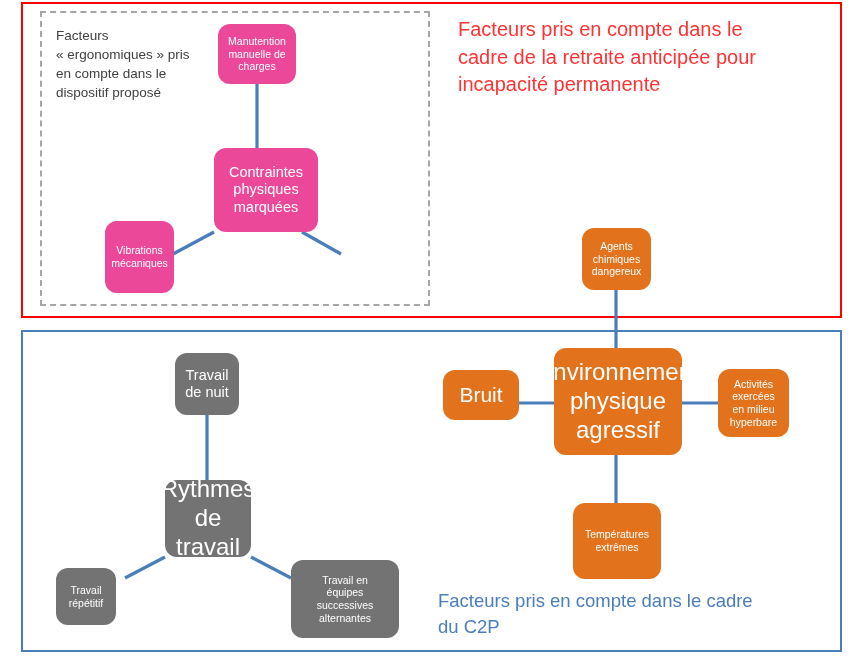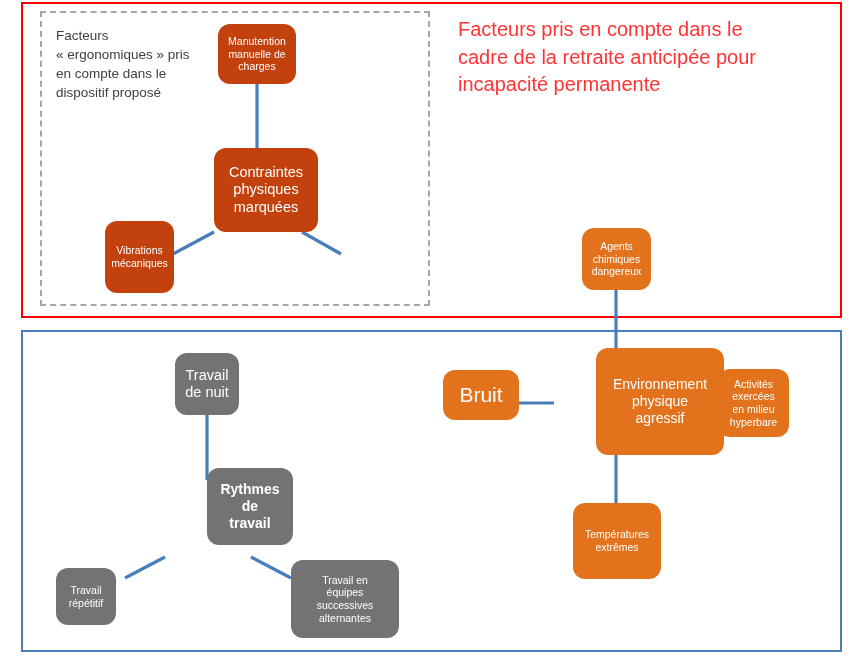--- a/index.html
+++ b/index.html
@@ -96,27 +96,27 @@
     display: flex;
     align-items: center;
     justify-content: center;
     text-align: center;
     color: #FFFFFF;
     border-radius: 12px;
     padding: 2px 4px;
     line-height: 1.2;
     white-space: pre-line;
   }
-  .node.blue   { background: #c2410c; }
+  .node.blue   { background: #ec4899; }
   .node.orange { background: #E3721C; }
   .node.green  { background: #737373; }
 
   .node.small  { font-size: 10.5px; }
   .node.medium { font-size: 14.5px; }
-  .node.large  { font-size: 14px; margin-left: 42px; }
+  .node.large  { font-size: 24px; }
   .node.xlarge { font-size: 21px; }
 </style>
 </head>
 <body>
 
 <div id="canvas">
 
   <div class="frame" id="red-frame"></div>
 
   <div class="frame" id="blue-frame"></div>
@@ -144,20 +144,22 @@
 
   <div class="free-text" id="ergonomic-caption">Facteurs
 « ergonomiques » pris
 en compte dans le
 dispositif proposé</div>
 
   <div class="free-text" id="red-caption">Facteurs pris en compte dans le
 cadre de la retraite anticipée pour
 incapacité permanente</div>
 
+  <div class="free-text" id="blue-caption">Facteurs pris en compte dans le cadre
+du C2P</div>
 
   <div class="node blue small" style="left:218px; top:24px; width:78px; height:60px;">Manutention
 manuelle de
 charges</div>
 
   <div class="node blue medium" style="left:214px; top:148px; width:104px; height:84px;">Contraintes
 physiques
 marquées</div>
 
   <div class="node blue small" style="left:105px; top:221px; width:69px; height:72px;">Vibrations
@@ -178,21 +180,21 @@
 exercées
 en milieu
 hyperbare</div>
 
   <div class="node orange small" style="left:573px; top:503px; width:88px; height:76px;">Températures
 extrêmes</div>
 
   <div class="node green medium" style="left:175px; top:353px; width:64px; height:62px;">Travail
 de nuit</div>
 
-  <div class="node green large" style="left:165px; top:468px; width:86px; height:77px;font-weight:bold;">Rythmes
+  <div class="node green large" style="left:165px; top:480px; width:86px; height:77px;">Rythmes
 de
 travail</div>
 
   <div class="node green small" style="left:56px; top:568px; width:60px; height:57px;">Travail
 répétitif</div>
 
   <div class="node green small" style="left:291px; top:560px; width:108px; height:78px;">Travail en
 équipes
 successives
 alternantes</div>

